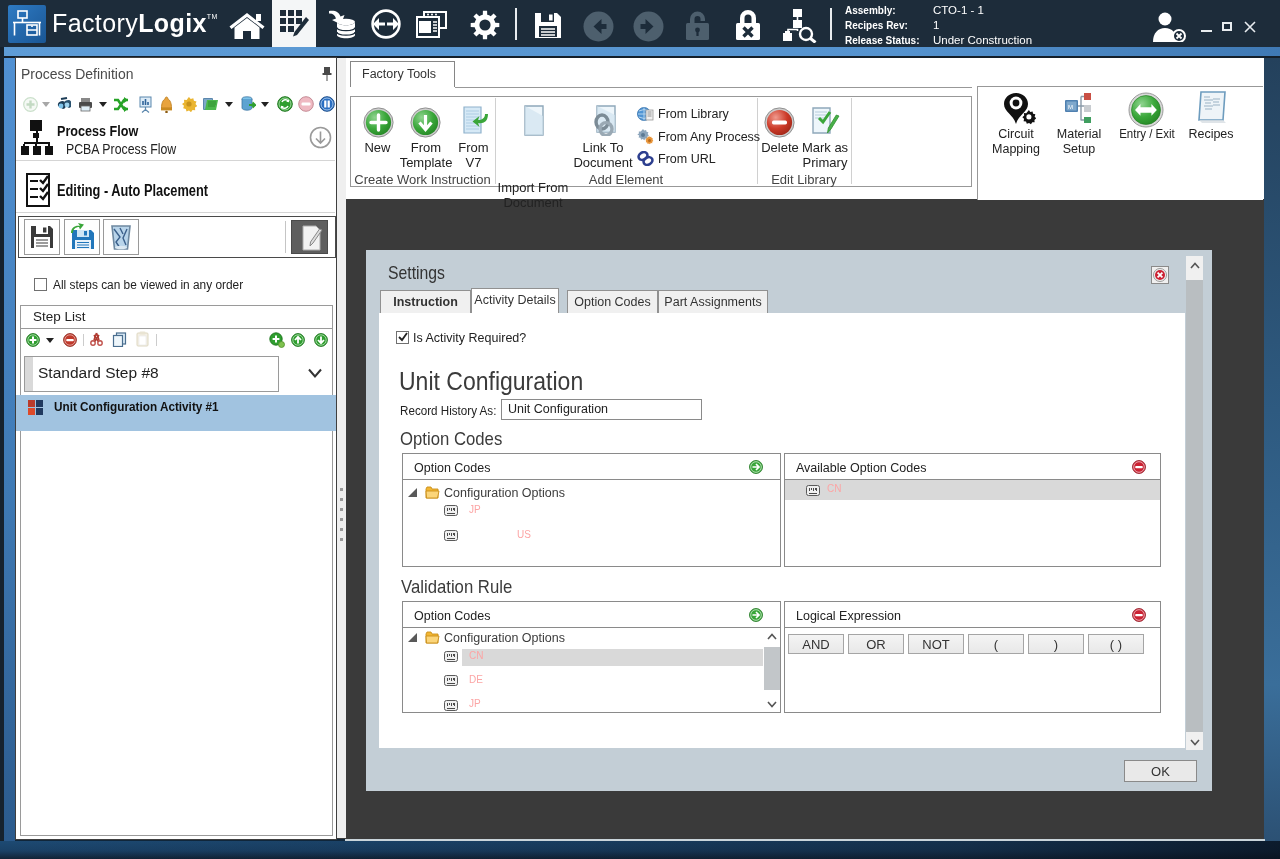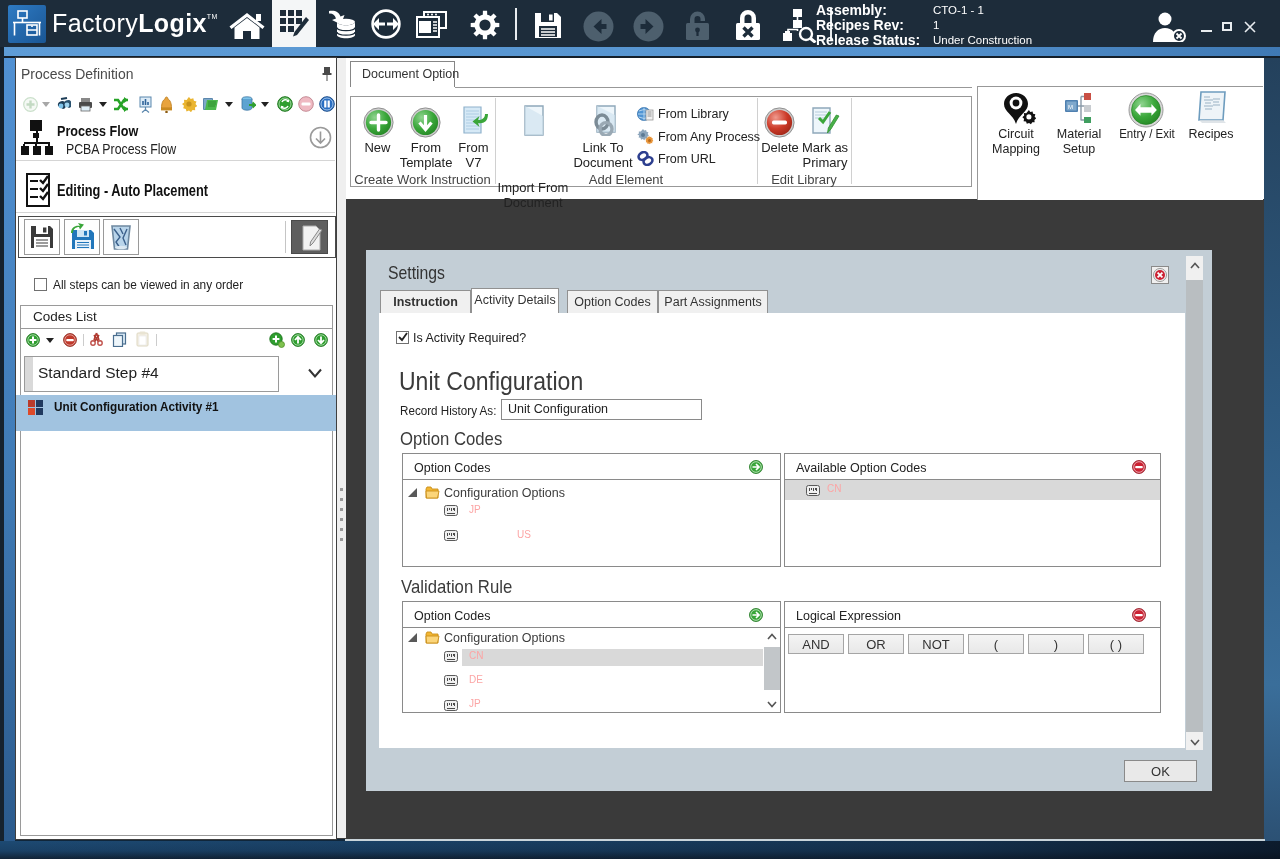--- a/index.html
+++ b/index.html
@@ -160,40 +160,40 @@
       <path d="M16.5 8 v3" stroke="#fff" stroke-width="1.6"></path>
       <path d="M7 22 v-1.5 h9.5 v1.5" stroke="#fff" stroke-width="1.6" fill="none"></path>
       <rect x="2" y="24" width="9" height="8" fill="#fff"></rect>
       <rect x="4" y="22" width="5" height="2" fill="#fff"></rect>
       <circle cx="25" cy="25" r="6" fill="none" stroke="#fff" stroke-width="2.4"></circle>
       <path d="M29.5 29.5 l5 4" stroke="#fff" stroke-width="3"></path>
     </svg>
 
  <div class="abs" style="left:830px; top:8px; width:2px; height:32px; background:#e8ecef;"></div>
 
- <div class="abs" style="left:816px; top:3px; font-size:14px; color:#fff; line-height:15.2px;"><b>Assembly:</b><br><b>Recipes Rev:</b><br><b>Release Status:</b></div>
+ <div class="abs" style="left:845px; top:3px; font-size:10px; color:#fff; line-height:15.2px;"><b>Assembly:</b><br><b>Recipes Rev:</b><br><b>Release Status:</b></div>
  <div class="abs" style="left:933px; top:3px; font-size:11.5px; color:#fff; line-height:15.2px;">CTO-1 - 1<br>1<br>Under Construction</div>
 
  <svg class="abs" style="left:1148px; top:12px;" width="40" height="30" viewBox="0 0 40 30">
       <circle cx="17" cy="7" r="6.5" fill="#fff"></circle>
       <path d="M5 30 c0-9 5-14 12-14 s12 5 12 14 z" fill="#fff"></path>
       <circle cx="31" cy="24" r="6" fill="#1d2c3a" stroke="#fff" stroke-width="2"></circle>
       <path d="M28.5 21.5 l5 5 M33.5 21.5 l-5 5" stroke="#fff" stroke-width="1.8"></path>
     </svg>
 
  <div class="abs" style="left:1201px; top:30px; width:11px; height:2px; background:#e8ecef;"></div>
  <div class="abs" style="left:1222px; top:22px; width:10px; height:9px; border:2px solid #e8ecef;"></div>
  <svg class="abs" style="left:1244px; top:21px;" width="12" height="12" viewBox="0 0 12 12">
       <path d="M1 1 l10 10 M11 1 l-10 10" stroke="#e8ecef" stroke-width="1.6"></path>
     </svg>
 </div>
 
 <div class="abs" id="ribbonbg"></div>
 <div class="abs" id="ribbonbox"></div>
-<div class="abs" id="doctab">Document Option</div>
+<div class="abs" id="doctab">Factory Tools</div>
 <div class="abs" style="left:455px; top:87px; width:517px; height:1px; background:#989898;"></div>
 <div class="abs" id="rpanel"></div>
 <div id="ribboncontent">
 
  <div class="abs" style="left:495px; top:98px; width:1px; height:86px; background:#d0d0d0;"></div>
  <div class="abs" style="left:757px; top:98px; width:1px; height:86px; background:#d0d0d0;"></div>
  <div class="abs" style="left:851px; top:98px; width:1px; height:86px; background:#d0d0d0;"></div>
 
  <div class="abs" style="left:350px; top:172px; width:145px; text-align:center; font-size:13px; color:#444;">Create Work Instruction</div>
  <div class="abs" style="left:495px; top:172px; width:262px; text-align:center; font-size:13px; color:#444;">Add Element</div>
@@ -448,21 +448,21 @@
  <div class="lp" style="left:291px; top:220px; width:37px; height:34px; background:#5e5e5e; border:1px solid #4a4a4a;"><svg width="28" height="28" viewBox="0 0 28 28" style="margin:3px 0 0 6px;">
         <path d="M5 2 h13 l4 4 v20 h-17 z" fill="#f2f2f2" stroke="#aaa" stroke-width="1"></path>
         <path d="M24 6 l-9 13 l-3 3 l0.5-4 l9-13 z" fill="#ddd" stroke="#888" stroke-width="1"></path>
       </svg></div>
 
  <div class="lp" style="left:34px; top:278px; width:13px; height:13px; border:1px solid #707070; background:#fff;"></div>
  <div class="lp" style="left:53px; top:278px; font-size:12.5px; color:#222; transform:scaleX(0.95); transform-origin:left;">All steps can be viewed in any order</div>
 
  <div class="lp" style="left:20px; top:305px; width:313px; height:531px; border:1px solid #9a9a9a; background:#fff;"></div>
  <div class="lp" style="left:20px; top:305px; width:313px; height:24px; border:1px solid #9a9a9a; background:#fff;"></div>
- <div class="lp" style="left:33px; top:309px; font-size:13.5px; color:#222;">Codes List</div>
+ <div class="lp" style="left:33px; top:309px; font-size:13.5px; color:#222;">Step List</div>
  <div id="steptool">
   <svg class="lp" style="left:26px; top:333px;" width="14" height="14" viewBox="0 0 14 14">
         <circle cx="7" cy="7" r="6.4" fill="#2f9e2f" stroke="#1d741d" stroke-width="0.9"></circle>
         <circle cx="7" cy="7" r="5.2" fill="none" stroke="#b9e3b9" stroke-width="0.8"></circle>
         <path d="M7 3.6 v6.8 M3.6 7 h6.8" stroke="#fff" stroke-width="2"></path>
       </svg>
   <div class="caret" style="left:46px; top:338px;"></div>
   <svg class="lp" style="left:63px; top:333px;" width="14" height="14" viewBox="0 0 14 14">
         <circle cx="7" cy="7" r="6.4" fill="#c0392b" stroke="#8f2a1f" stroke-width="0.9"></circle>
         <circle cx="7" cy="7" r="5.2" fill="none" stroke="#e8b3ad" stroke-width="0.8"></circle>
@@ -497,21 +497,21 @@
       </svg>
   <svg class="lp" style="left:314px; top:333px;" width="14" height="14" viewBox="0 0 14 14">
         <circle cx="7" cy="7" r="6.4" fill="#2f9e2f" stroke="#1d741d" stroke-width="0.9"></circle>
         <circle cx="7" cy="7" r="5.2" fill="none" stroke="#b9e3b9" stroke-width="0.8"></circle>
         <path d="M7 3.5 v6 M4 7 l3 3.2 l3-3.2" stroke="#fff" stroke-width="1.8" fill="none"></path>
       </svg>
  </div>
 
  <div class="lp" style="left:24px; top:356px; width:255px; height:36px; border:1px solid #9a9a9a; background:#fff;"></div>
  <div class="lp" style="left:25px; top:357px; width:8px; height:34px; background:#d9d9d9;"></div>
- <div class="lp" style="left:38px; top:364px; font-size:15.5px; color:#222;">Standard Step #4</div>
+ <div class="lp" style="left:38px; top:364px; font-size:15.5px; color:#222;">Standard Step #8</div>
  <svg class="lp" style="left:308px; top:368px;" width="14" height="11" viewBox="0 0 14 11">
       <path d="M1 1.5 l6 7 l6-7" fill="none" stroke="#333" stroke-width="2"></path>
     </svg>
 
  <div class="lp" style="left:16px; top:395px; width:320px; height:36px; background:#a1c3e0;"></div>
  <svg class="lp" style="left:28px; top:400px;" width="15" height="15" viewBox="0 0 15 15">
       <rect x="0" y="0" width="7" height="7" fill="#b93b2c"></rect>
       <rect x="8" y="0" width="7" height="7" fill="#20395f"></rect>
       <rect x="0" y="8" width="7" height="7" fill="#dd4a2a"></rect>
       <rect x="8" y="8" width="7" height="7" fill="#20395f"></rect>

